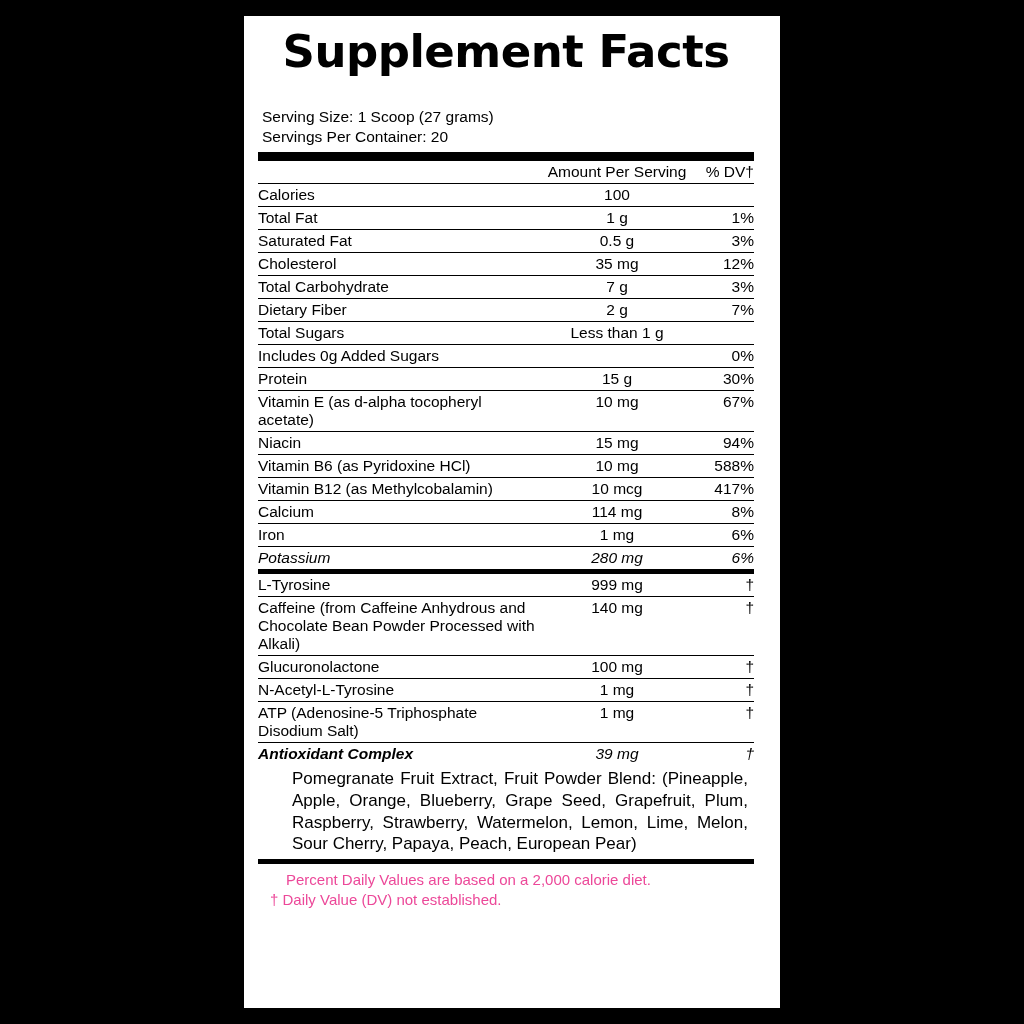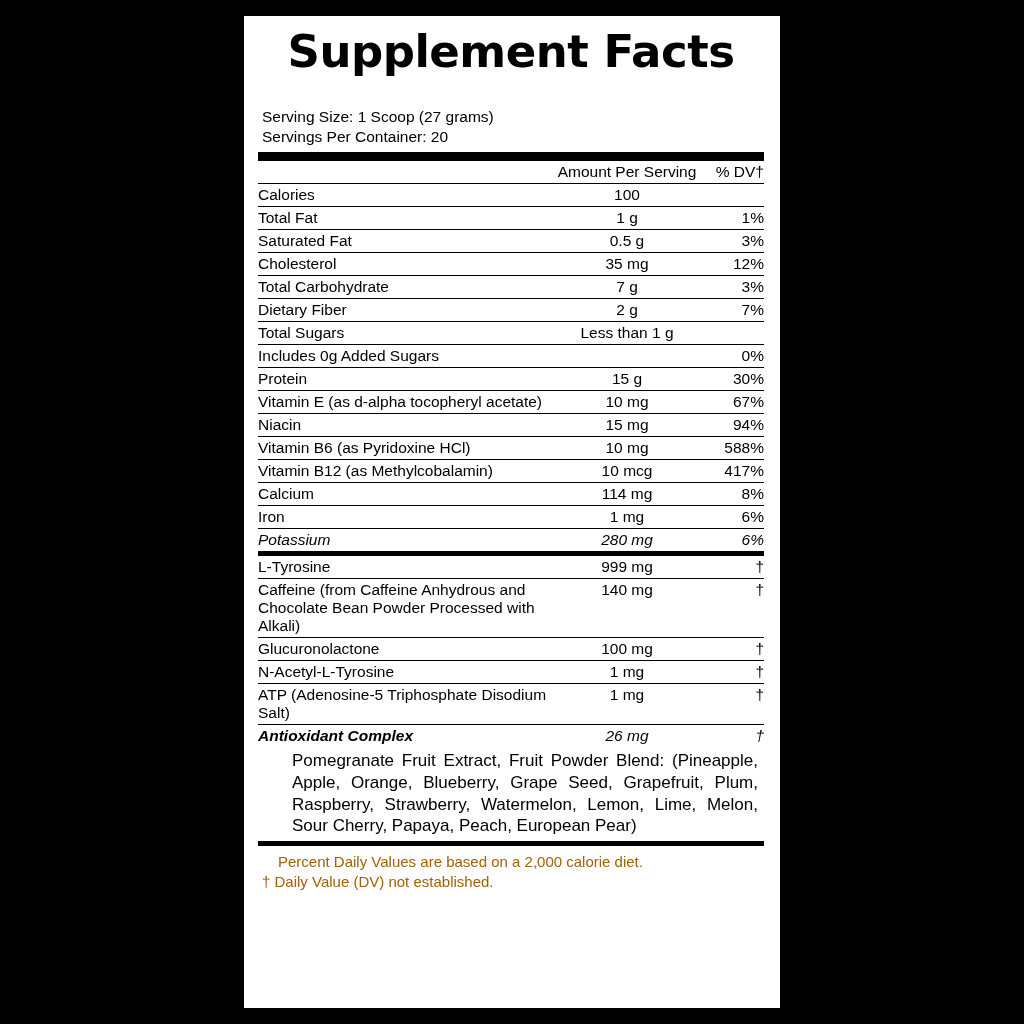--- a/index.html
+++ b/index.html
@@ -20,21 +20,21 @@
     background: #000000;
   }
   .panel {
     position: absolute;
     left: 244px;
     top: 16px;
     width: 536px;
     height: 992px;
     background: #ffffff;
     box-sizing: border-box;
-    padding: 8px 16px 6px 14px;
+    padding: 8px 26px 6px 14px;
   }
   .title {
     font-size: 45px;
     font-weight: bold;
     line-height: 1.05;
     letter-spacing: -0.5px;
     color: #000;
     text-align: center;
     margin: 4px 0 6px 0;
     font-family: "DejaVu Sans", sans-serif;
@@ -81,21 +81,22 @@
     padding: 3px 6px 4px 34px;
     font-size: 17px;
     line-height: 1.28;
     text-align: justify;
     color: #000;
   }
   .footnotes {
     font-size: 15px;
     line-height: 1.3;
     padding: 6px 2px 0 4px;
-    color: #a16207;
+    color: #ec4899;
+    margin-left: 8px;
   }
   .footnotes .fn1 { padding-left: 16px; }
   .other {
     position: absolute;
     left: 244px;
     top: 926px;
     width: 536px;
     color: #ffffff;
     font-size: 14.6px;
     line-height: 1.32;
@@ -238,21 +239,21 @@
             <td class="amt">1 mg</td>
             <td class="dv">†</td>
           </tr>
           <tr>
             <td class="name">ATP (Adenosine-5 Triphosphate Disodium Salt)</td>
             <td class="amt">1 mg</td>
             <td class="dv">†</td>
           </tr>
           <tr class="nb">
             <td class="name bold">Antioxidant Complex</td>
-            <td class="amt">26 mg</td>
+            <td class="amt">39 mg</td>
             <td class="dv">†</td>
           </tr>
         </tbody>
     </table>
 
     <div class="blend-desc">Pomegranate Fruit Extract, Fruit Powder Blend: (Pineapple, Apple, Orange, Blueberry, Grape Seed, Grapefruit, Plum, Raspberry, Strawberry, Watermelon, Lemon, Lime, Melon, Sour Cherry, Papaya, Peach, European Pear)</div>
 
     <div class="rule-med"></div>
 
     <div class="footnotes">

